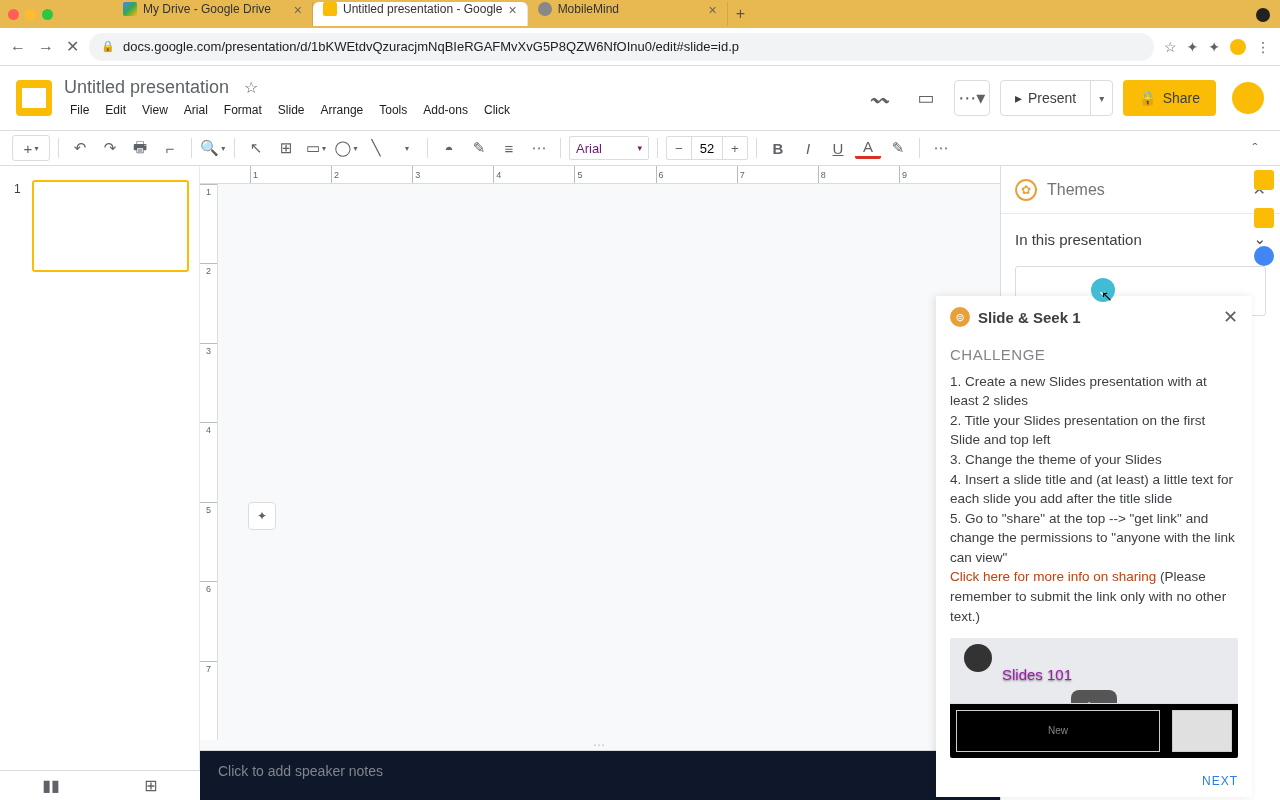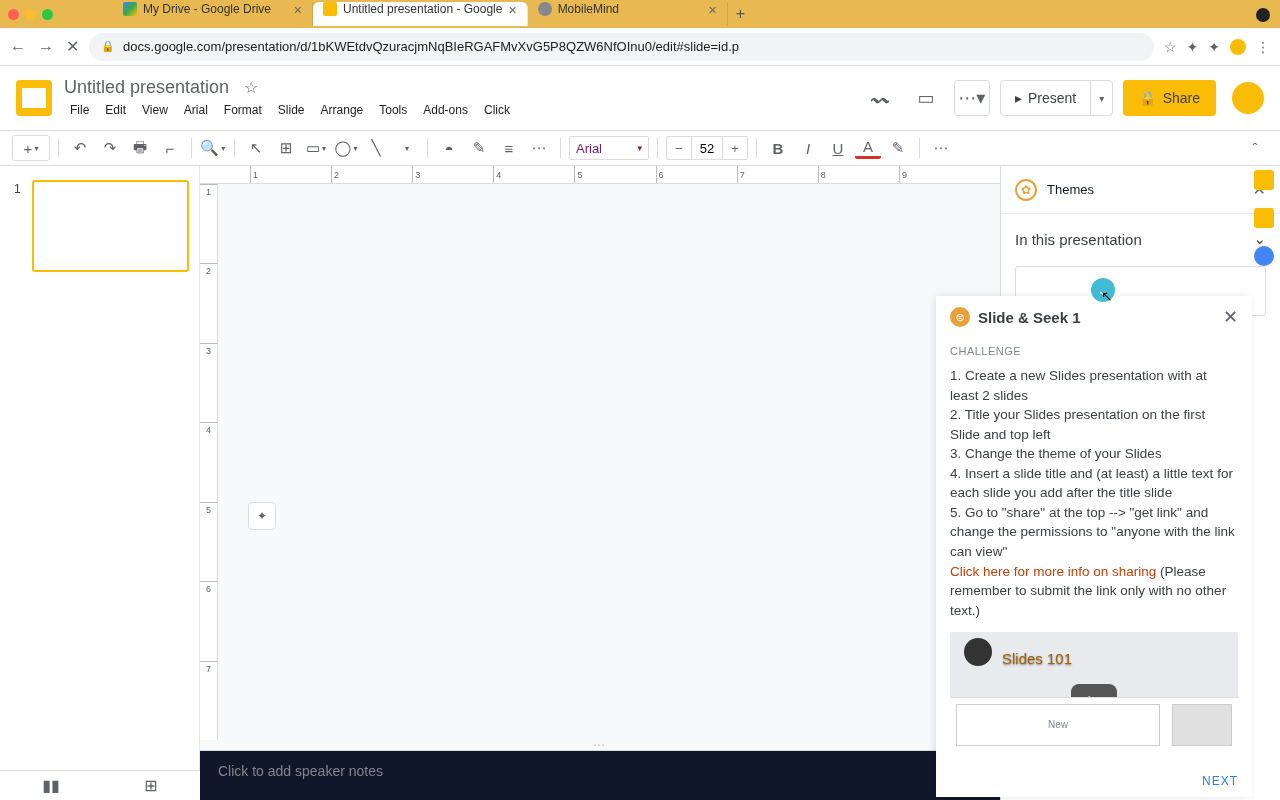--- a/index.html
+++ b/index.html
@@ -93,46 +93,46 @@
 .notes-bar::before { content: '⋯'; color: #bbb; font-size: 12px; letter-spacing: 2px; }
 .notes-area { height: 50px; background: #0f172a; padding: 12px 18px; font-size: 14px; color: #80868b; border-top: 1px solid #dadce0; }
 
 .footer-switcher { position: absolute; bottom: 0; left: 0; height: 30px; width: 200px; display: flex; align-items: center; justify-content: space-around; border-top: 1px solid #dadce0; background: #fff; }
 .footer-switcher span { color: #5f6368; cursor: pointer; font-size: 16px; }
 
 
 .right-col { width: 280px; display: flex; flex-direction: column; border-left: 1px solid #dadce0; }
 .themes-header { height: 48px; display: flex; align-items: center; padding: 0 14px; gap: 10px; border-bottom: 1px solid #e8eaed; }
 .themes-icon { width: 22px; height: 22px; border: 2px solid #e8a13a; border-radius: 50%; display: flex; align-items: center; justify-content: center; color: #e8a13a; font-size: 12px; }
-.themes-title { flex: 1; font-size: 13px; color: #0f172a; }
+.themes-title { flex: 1; font-size: 16px; color: #737373; }
 .themes-close { color: #5f6368; font-size: 16px; cursor: pointer; }
 .themes-body { padding: 12px 14px; }
 .themes-dd { display: flex; justify-content: space-between; align-items: center; font-size: 15px; color: #3c4043; cursor: pointer; padding: 4px 0; }
 .theme-preview { margin-top: 14px; border: 1px solid #dadce0; height: 50px; border-radius: 3px; background: #fff; }
 
 .side-companion { position: absolute; right: 0; top: 166px; width: 32px; display: flex; flex-direction: column; gap: 18px; align-items: center; padding-top: 4px; }
 .comp-icon { width: 20px; height: 20px; background: #fbbc05; border-radius: 3px; cursor: pointer; }
 .comp-icon.blue { background: #4285f4; border-radius: 50%; }
 
 
 .seek-panel { position: absolute; right: 28px; top: 296px; bottom: 3px; width: 316px; background: #fff; box-shadow: -2px 0 8px rgba(0,0,0,0.1); display: flex; flex-direction: column; z-index: 50; }
 .seek-badge { position: absolute; top: -18px; left: 155px; width: 24px; height: 24px; background: #42bcd4; border-radius: 50%; color: #fff; display: flex; align-items: center; justify-content: center; font-size: 13px; z-index: 51; }
 .cursor-icon { position: absolute; top: -8px; left: 165px; font-size: 14px; z-index: 52; color: #000; }
 .seek-header { display: flex; align-items: center; padding: 10px 14px; gap: 8px; }
 .seek-logo { width: 20px; height: 20px; background: #e8a13a; border-radius: 50%; display: flex; align-items: center; justify-content: center; font-size: 11px; color: #fff; }
 .seek-title { flex: 1; font-weight: 600; color: #3c4043; font-size: 15px; }
 .seek-close { color: #5f6368; font-size: 18px; cursor: pointer; }
 .seek-body { padding: 6px 14px 0; flex: 1; overflow: auto; font-size: 13.5px; color: #3c4043; line-height: 1.45; }
-.challenge-label { color: #80868b; letter-spacing: 0.5px; font-size: 11px; margin-bottom: 6px; display: block; }
+.challenge-label { color: #80868b; letter-spacing: 0.5px; font-size: 15px; margin-bottom: 6px; display: block; }
 .seek-body a { color: #c2410c; text-decoration: none; }
 .seek-video { margin-top: 12px; height: 120px; background: #e8eaed; border-radius: 2px; position: relative; overflow: hidden; }
-.seek-video .vtitle { position: absolute; left: 52px; top: 16px; color: #a16207; font-size: 15px; text-shadow: 0 1px 2px rgba(0,0,0,0.5); }
+.seek-video .vtitle { position: absolute; left: 52px; top: 26px; color: #a21caf; font-size: 15px; text-shadow: 0 1px 2px rgba(0,0,0,0.5); }
 .vavatar { position: absolute; left: 14px; top: 6px; width: 28px; height: 28px; background: #333; border-radius: 50%; }
 .vplay { position: absolute; left: 50%; top: 50%; width: 46px; height: 32px; margin: -8px 0 0 -23px; background: #555; border-radius: 8px; display: flex; align-items: center; justify-content: center; color: #fff; font-size: 14px; }
-.video-bottom { position: absolute; bottom: 0; left: 0; right: 0; height: 55px; background: #ffffff; border-top: 1px solid #ddd; display: flex; }
+.video-bottom { position: absolute; bottom: 0; left: 0; right: 0; height: 55px; background: #000000; border-top: 1px solid #ddd; display: flex; }
 .video-bottom .vslide { flex: 1; margin: 6px; border: 1px solid #ccc; position: relative; display: flex; align-items: center; justify-content: center; font-size: 9px; color: #777; }
 .vnewtext { font-size: 10px; color: #80868b; }
 .seek-footer { padding: 8px 14px; text-align: right; }
 .next-btn { color: #2b7de9; font-size: 12px; letter-spacing: 1px; cursor: pointer; font-weight: 500; }
 </style>
 </head>
 <body>
 
 <div class="browser-top">
   <div class="traffic-lights">

